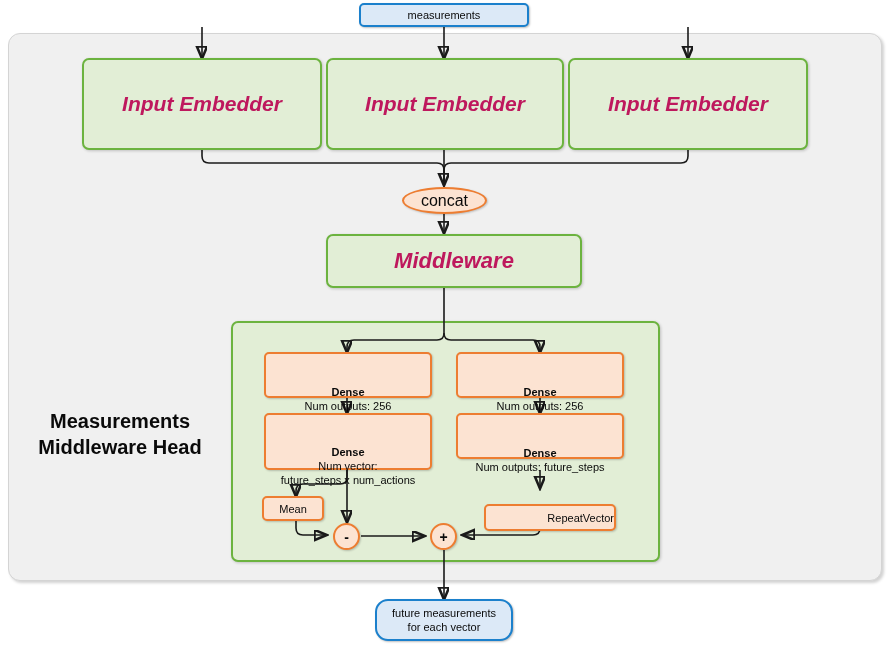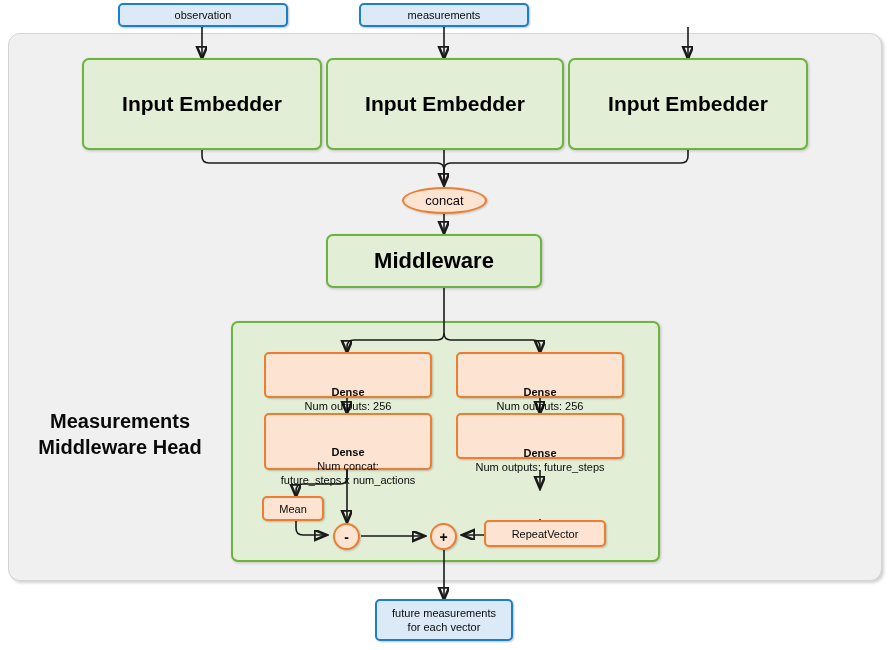--- a/index.html
+++ b/index.html
@@ -46,22 +46,23 @@
     border: 1px solid #d4d4d4;
     border-radius: 12px;
     box-shadow: 2px 2px 3px rgba(0,0,0,0.18);
     z-index: 1;
   }
   
   .green-box {
     background: #e2eed6;
     border: 2px solid #6cb33f;
     border-radius: 7px;
-    color: #000000;
+    color: #be185d;
     box-shadow: 1px 1px 3px rgba(0,0,0,0.2);
+    font-style: italic;
   }
   .embedder {
     font-size: 21px;
     font-weight: bold;
   }
   #middleware-node {
     font-size: 22px;
     font-weight: bold;
   }
   #mph-group {
@@ -98,21 +99,21 @@
     font-size: 11px;
     line-height: 14px;
     box-shadow: 1px 1px 2px rgba(0,0,0,0.2);
   }
   .orange-box .ttl { font-weight: bold; margin-top: 48px; }
   
   #concat-node {
     background: #fce3d2;
     border: 2px solid #ed7d31;
     border-radius: 50%;
-    font-size: 13px;
+    font-size: 16px;
     color: #0a0a0a;
     box-shadow: 1px 1px 2px rgba(0,0,0,0.2);
   }
   .op-circle {
     background: #fce3d2;
     border: 2px solid #ed7d31;
     border-radius: 50%;
     font-size: 14px;
     font-weight: bold;
     color: #0a0a0a;
@@ -171,79 +172,76 @@
 
     <line x1="540" y1="470" x2="540" y2="488" marker-end="url(#arrow)"></line>
 
     <path d="M540,519 L540,528 Q540,535 533,535 L463,535" marker-end="url(#arrow)"></path>
 
     <line x1="361" y1="536" x2="424" y2="536" marker-end="url(#arrow)"></line>
 
     <line x1="444" y1="550" x2="444" y2="599" marker-end="url(#arrow)"></line>
   </svg>
 
-  <div class="node io-box" style="left:118px; top:3px; width:170px; height:24px;">
-    <span>observation</span>
-  </div>
   <div class="node io-box" style="left:359px; top:3px; width:170px; height:24px;">
     <span>measurements</span>
   </div>
 
   <div class="node green-box embedder" style="left:82px; top:58px; width:240px; height:92px;">
     <span>Input Embedder</span>
   </div>
   <div class="node green-box embedder" style="left:326px; top:58px; width:238px; height:92px;">
     <span>Input Embedder</span>
   </div>
   <div class="node green-box embedder" style="left:568px; top:58px; width:240px; height:92px;">
     <span>Input Embedder</span>
   </div>
 
   <div class="node" id="concat-node" style="left:402px; top:187px; width:85px; height:27px;">
     <span>concat</span>
   </div>
 
-  <div class="node green-box" id="middleware-node" style="left:326px; top:234px; width:216px; height:54px;align-items:center;">
+  <div class="node green-box" id="middleware-node" style="left:326px; top:234px; width:256px; height:54px;align-items:center;">
     <span>Middleware</span>
   </div>
 
   <div id="mph-label">
     <div>Measurements</div>
     <div>Middleware Head</div>
   </div>
 
   <div class="node orange-box" style="left:264px; top:352px; width:168px; height:46px;">
     <span class="ttl">Dense</span>
     <span>Num outputs: 256</span>
   </div>
   <div class="node orange-box" style="left:264px; top:413px; width:168px; height:57px;">
     <span class="ttl">Dense</span>
-    <span>Num concat:</span>
+    <span>Num vector:</span>
     <span>future_steps x num_actions</span>
   </div>
   <div class="node orange-box" style="left:262px; top:496px; width:62px; height:25px;">
     <span>Mean</span>
   </div>
   <div class="node op-circle" style="left:333px; top:523px; width:27px; height:27px;">
     <span>-</span>
   </div>
 
   <div class="node orange-box" style="left:456px; top:352px; width:168px; height:46px;">
     <span class="ttl">Dense</span>
     <span>Num outputs: 256</span>
   </div>
   <div class="node orange-box" style="left:456px; top:413px; width:168px; height:46px;">
     <span class="ttl">Dense</span>
     <span>Num outputs: future_steps</span>
   </div>
-  <div class="node orange-box" style="left:484px; top:520px; width:122px; height:27px;">
+  <div class="node orange-box" style="left:484px; top:504px; width:132px; height:27px;align-items:flex-end;">
     <span>RepeatVector</span>
   </div>
   <div class="node op-circle" style="left:430px; top:523px; width:27px; height:27px;">
     <span>+</span>
   </div>
 
-  <div class="node io-box" style="left:375px; top:599px; width:138px; height:42px;">
+  <div class="node io-box" style="left:375px; top:599px; width:138px; height:42px;border-radius:13px;">
     <span>future measurements</span>
     <span>for each vector</span>
   </div>
 
 </div>
 
 </body></html>

